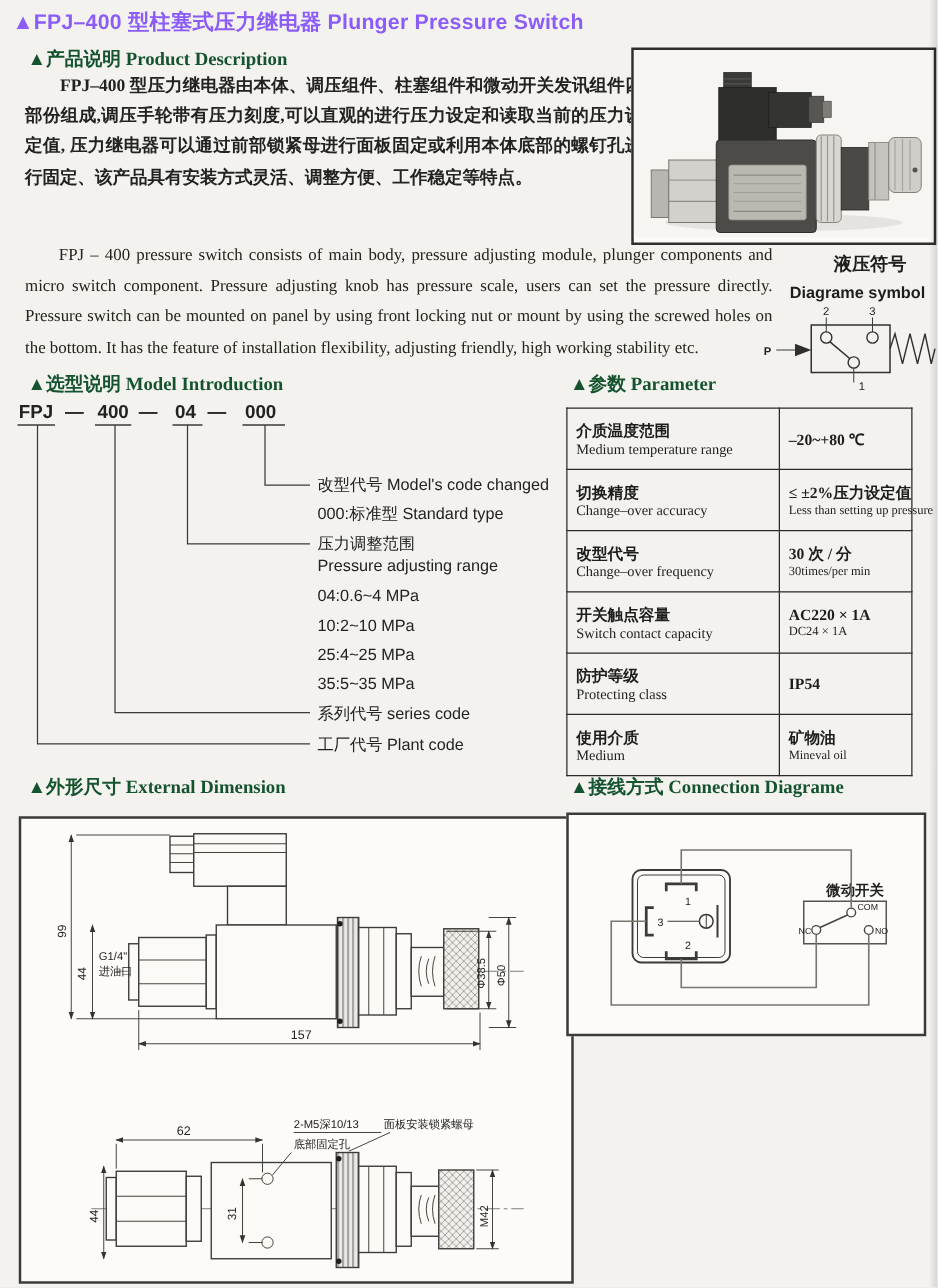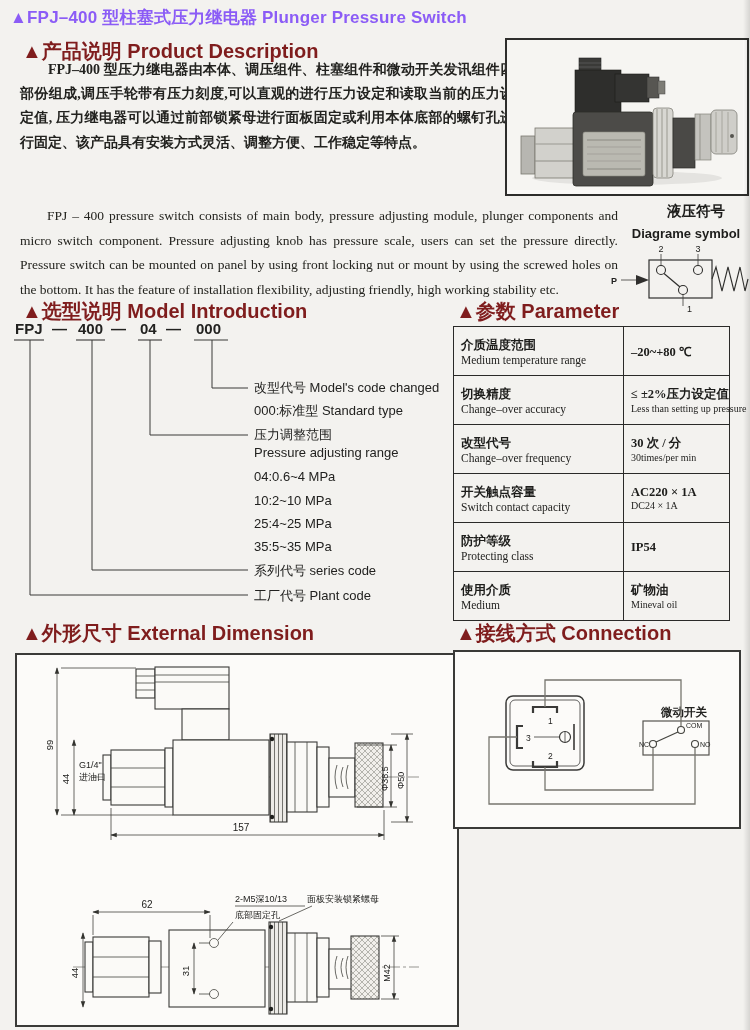--- a/index.html
+++ b/index.html
@@ -3,24 +3,24 @@
 <meta charset="utf-8">
 <style>
   html,body{margin:0;padding:0;background:#e9e8e5;}
   #page{position:relative;width:750px;height:1030px;background:#f3f2ef;overflow:hidden;
         font-family:"Liberation Serif",serif;color:#1d1d1b;}
   #page:after{content:"";position:absolute;right:0;top:0;width:7px;height:100%;
         background:linear-gradient(to right,rgba(0,0,0,0),rgba(0,0,0,0.12));pointer-events:none;}
   .abs{position:absolute;margin:0;}
   h1.title{left:10px;top:6px;font-family:Liberation Sans, sans-serif;font-weight:bold;
         font-size:17px;letter-spacing:0.2px;color:#8b5cf6;}
-  h2.sec{font-family:Liberation Sans, sans-serif;font-weight:bold;font-size:20px;color:#7f1d1d;}
+  h2.sec{font-family:Liberation Serif, serif;font-weight:bold;font-size:15px;color:#14532d;}
   p.zh{left:20px;top:58px;width:494px;font-size:14px;font-weight:bold;line-height:1.73;
         text-align:justify;text-indent:2em;color:#22221f;}
-  p.en{left:20px;top:204px;width:598px;font-size:13.5px;line-height:1.82;text-align:justify;
+  p.en{left:20px;top:192px;width:598px;font-size:13.5px;line-height:1.82;text-align:justify;
         text-indent:2em;color:#24241f;}
   .photo-box{left:505px;top:38px;width:240px;height:154px;border:2px solid #2e2e2c;background:#fbfaf8;}
   .hyd-zh{left:640px;top:202px;width:112px;text-align:center;font-family:"Liberation Sans",sans-serif;
         font-weight:bold;font-size:14.5px;}
   .hyd-en{left:622px;top:226px;width:128px;text-align:center;font-family:"Liberation Sans",sans-serif;
         font-weight:bold;font-size:13px;}
   table.ptable{left:453px;top:326px;width:277px;border-collapse:collapse;table-layout:fixed;
         border:1.6px solid #2a2a28;}
   table.ptable td{border:1px solid #2a2a28;vertical-align:middle;padding:3px 7px;height:42px;}
   td.pname{width:155px;}

